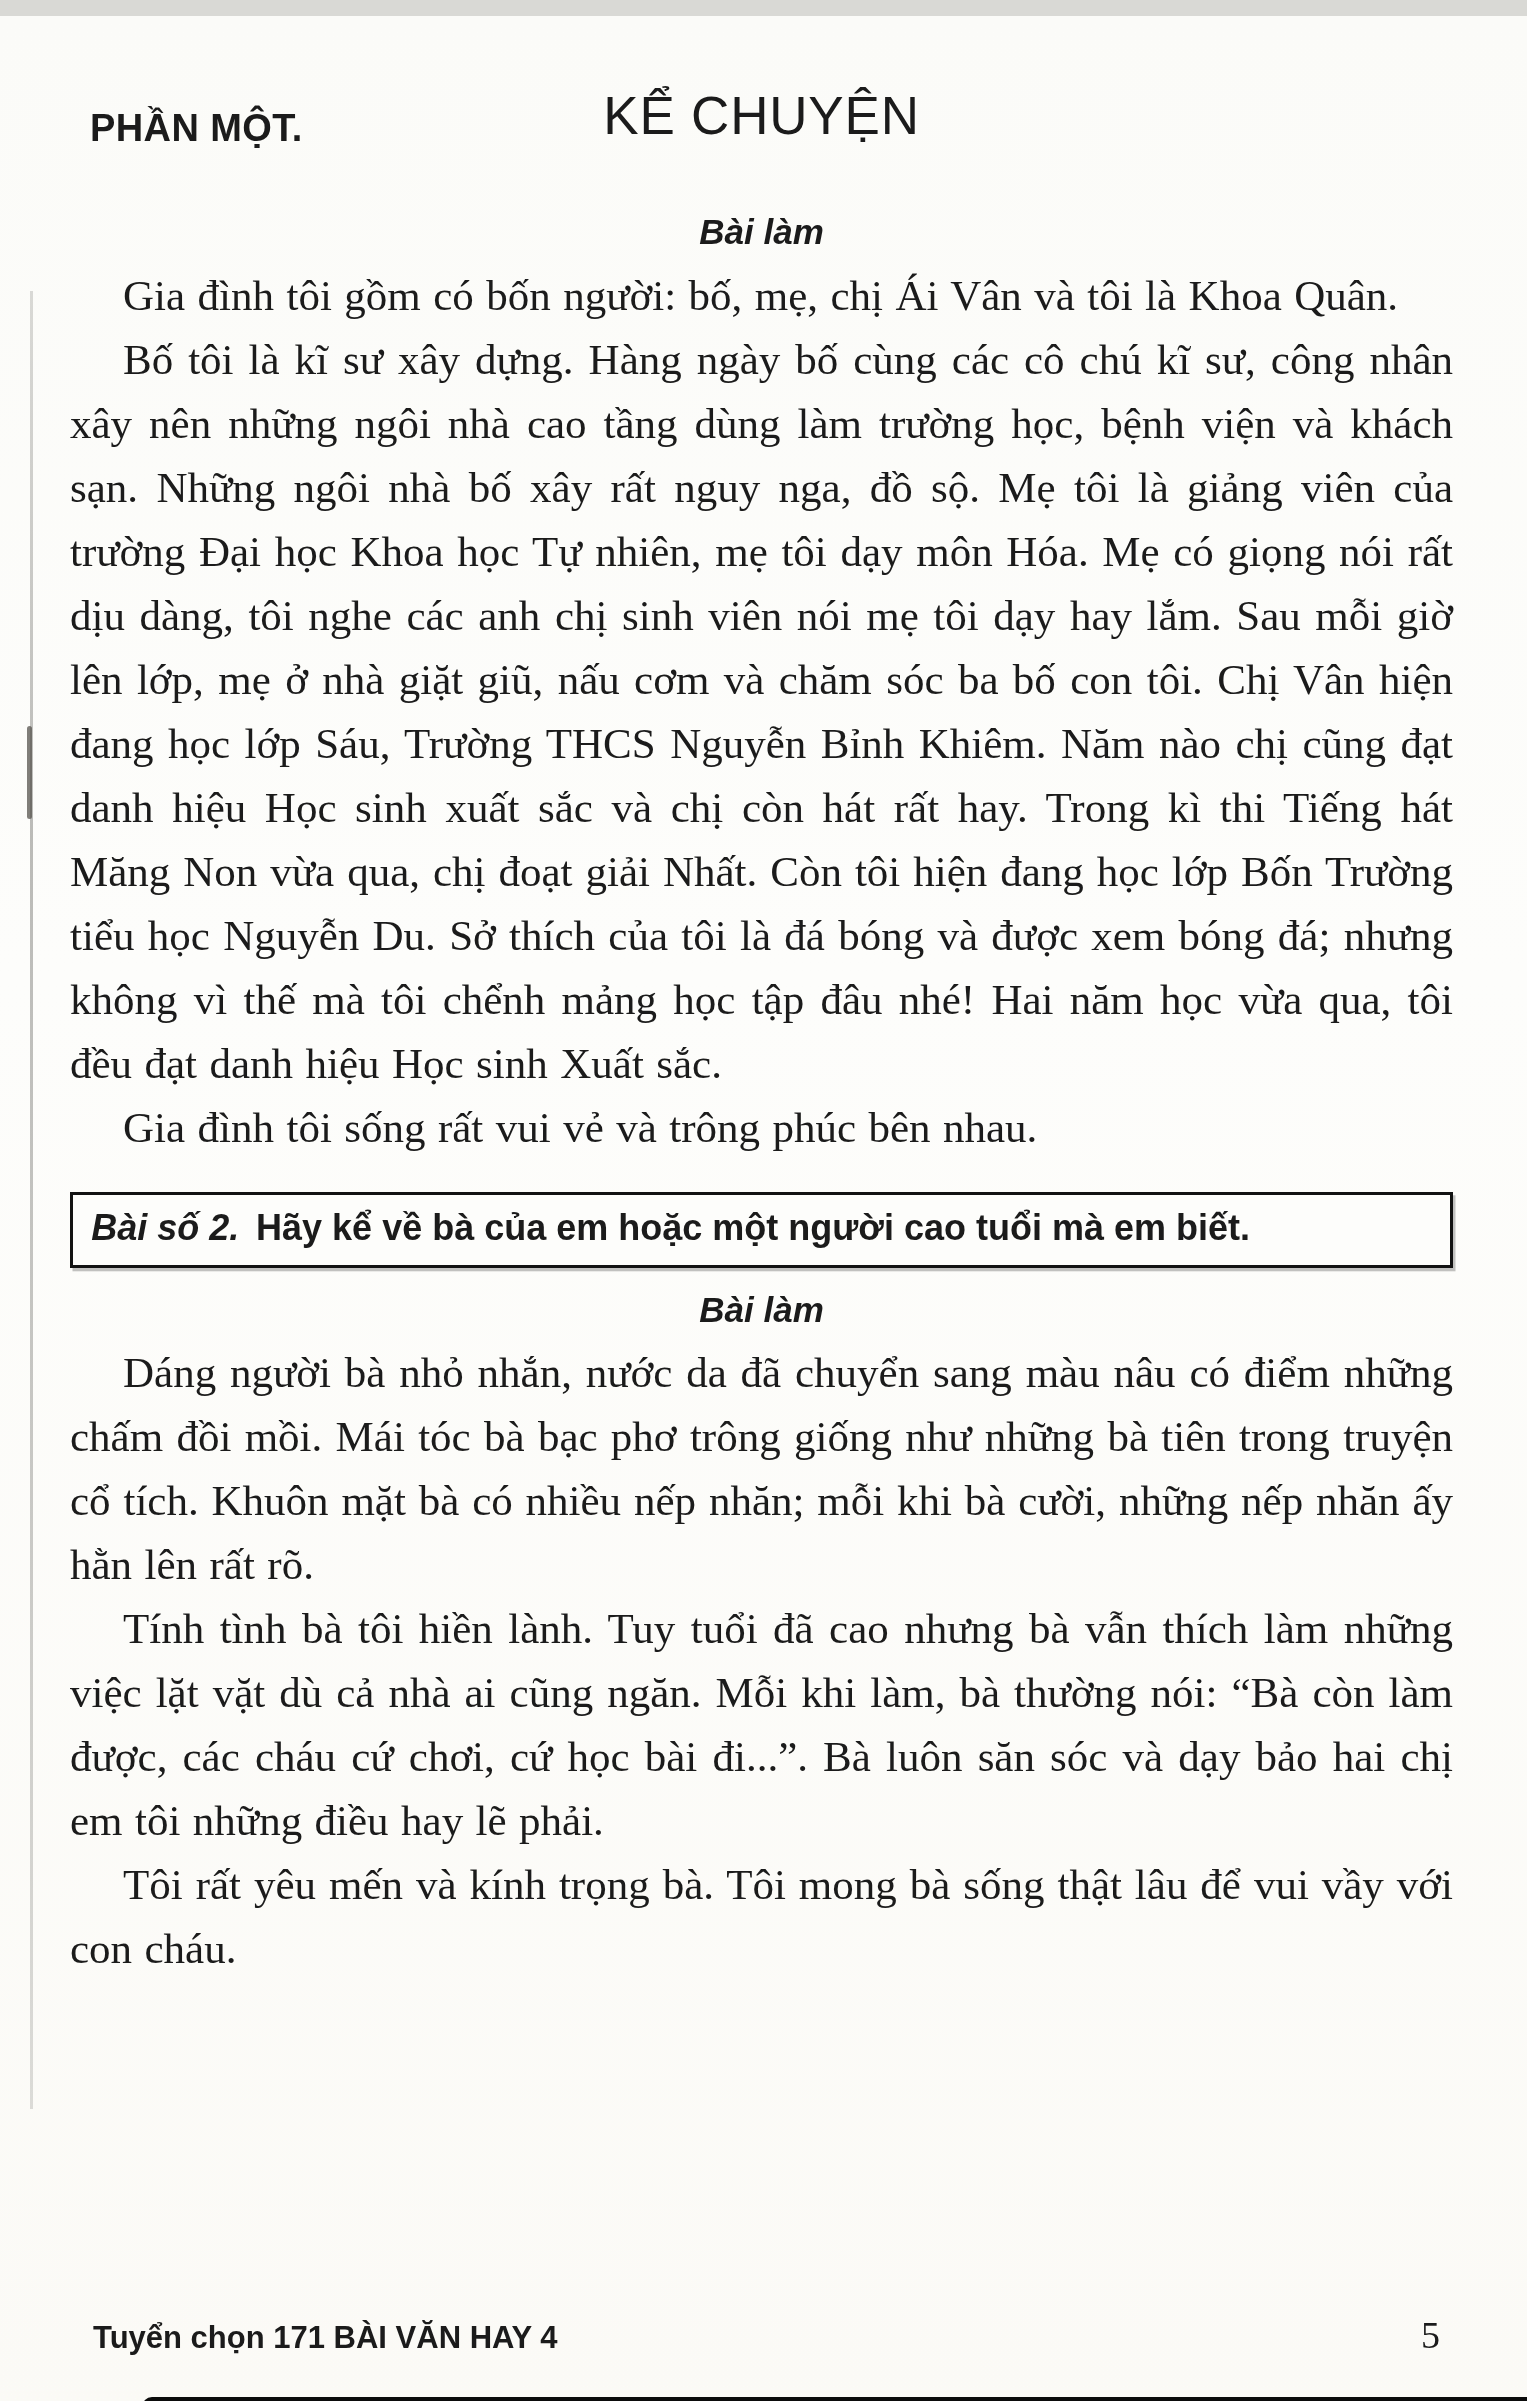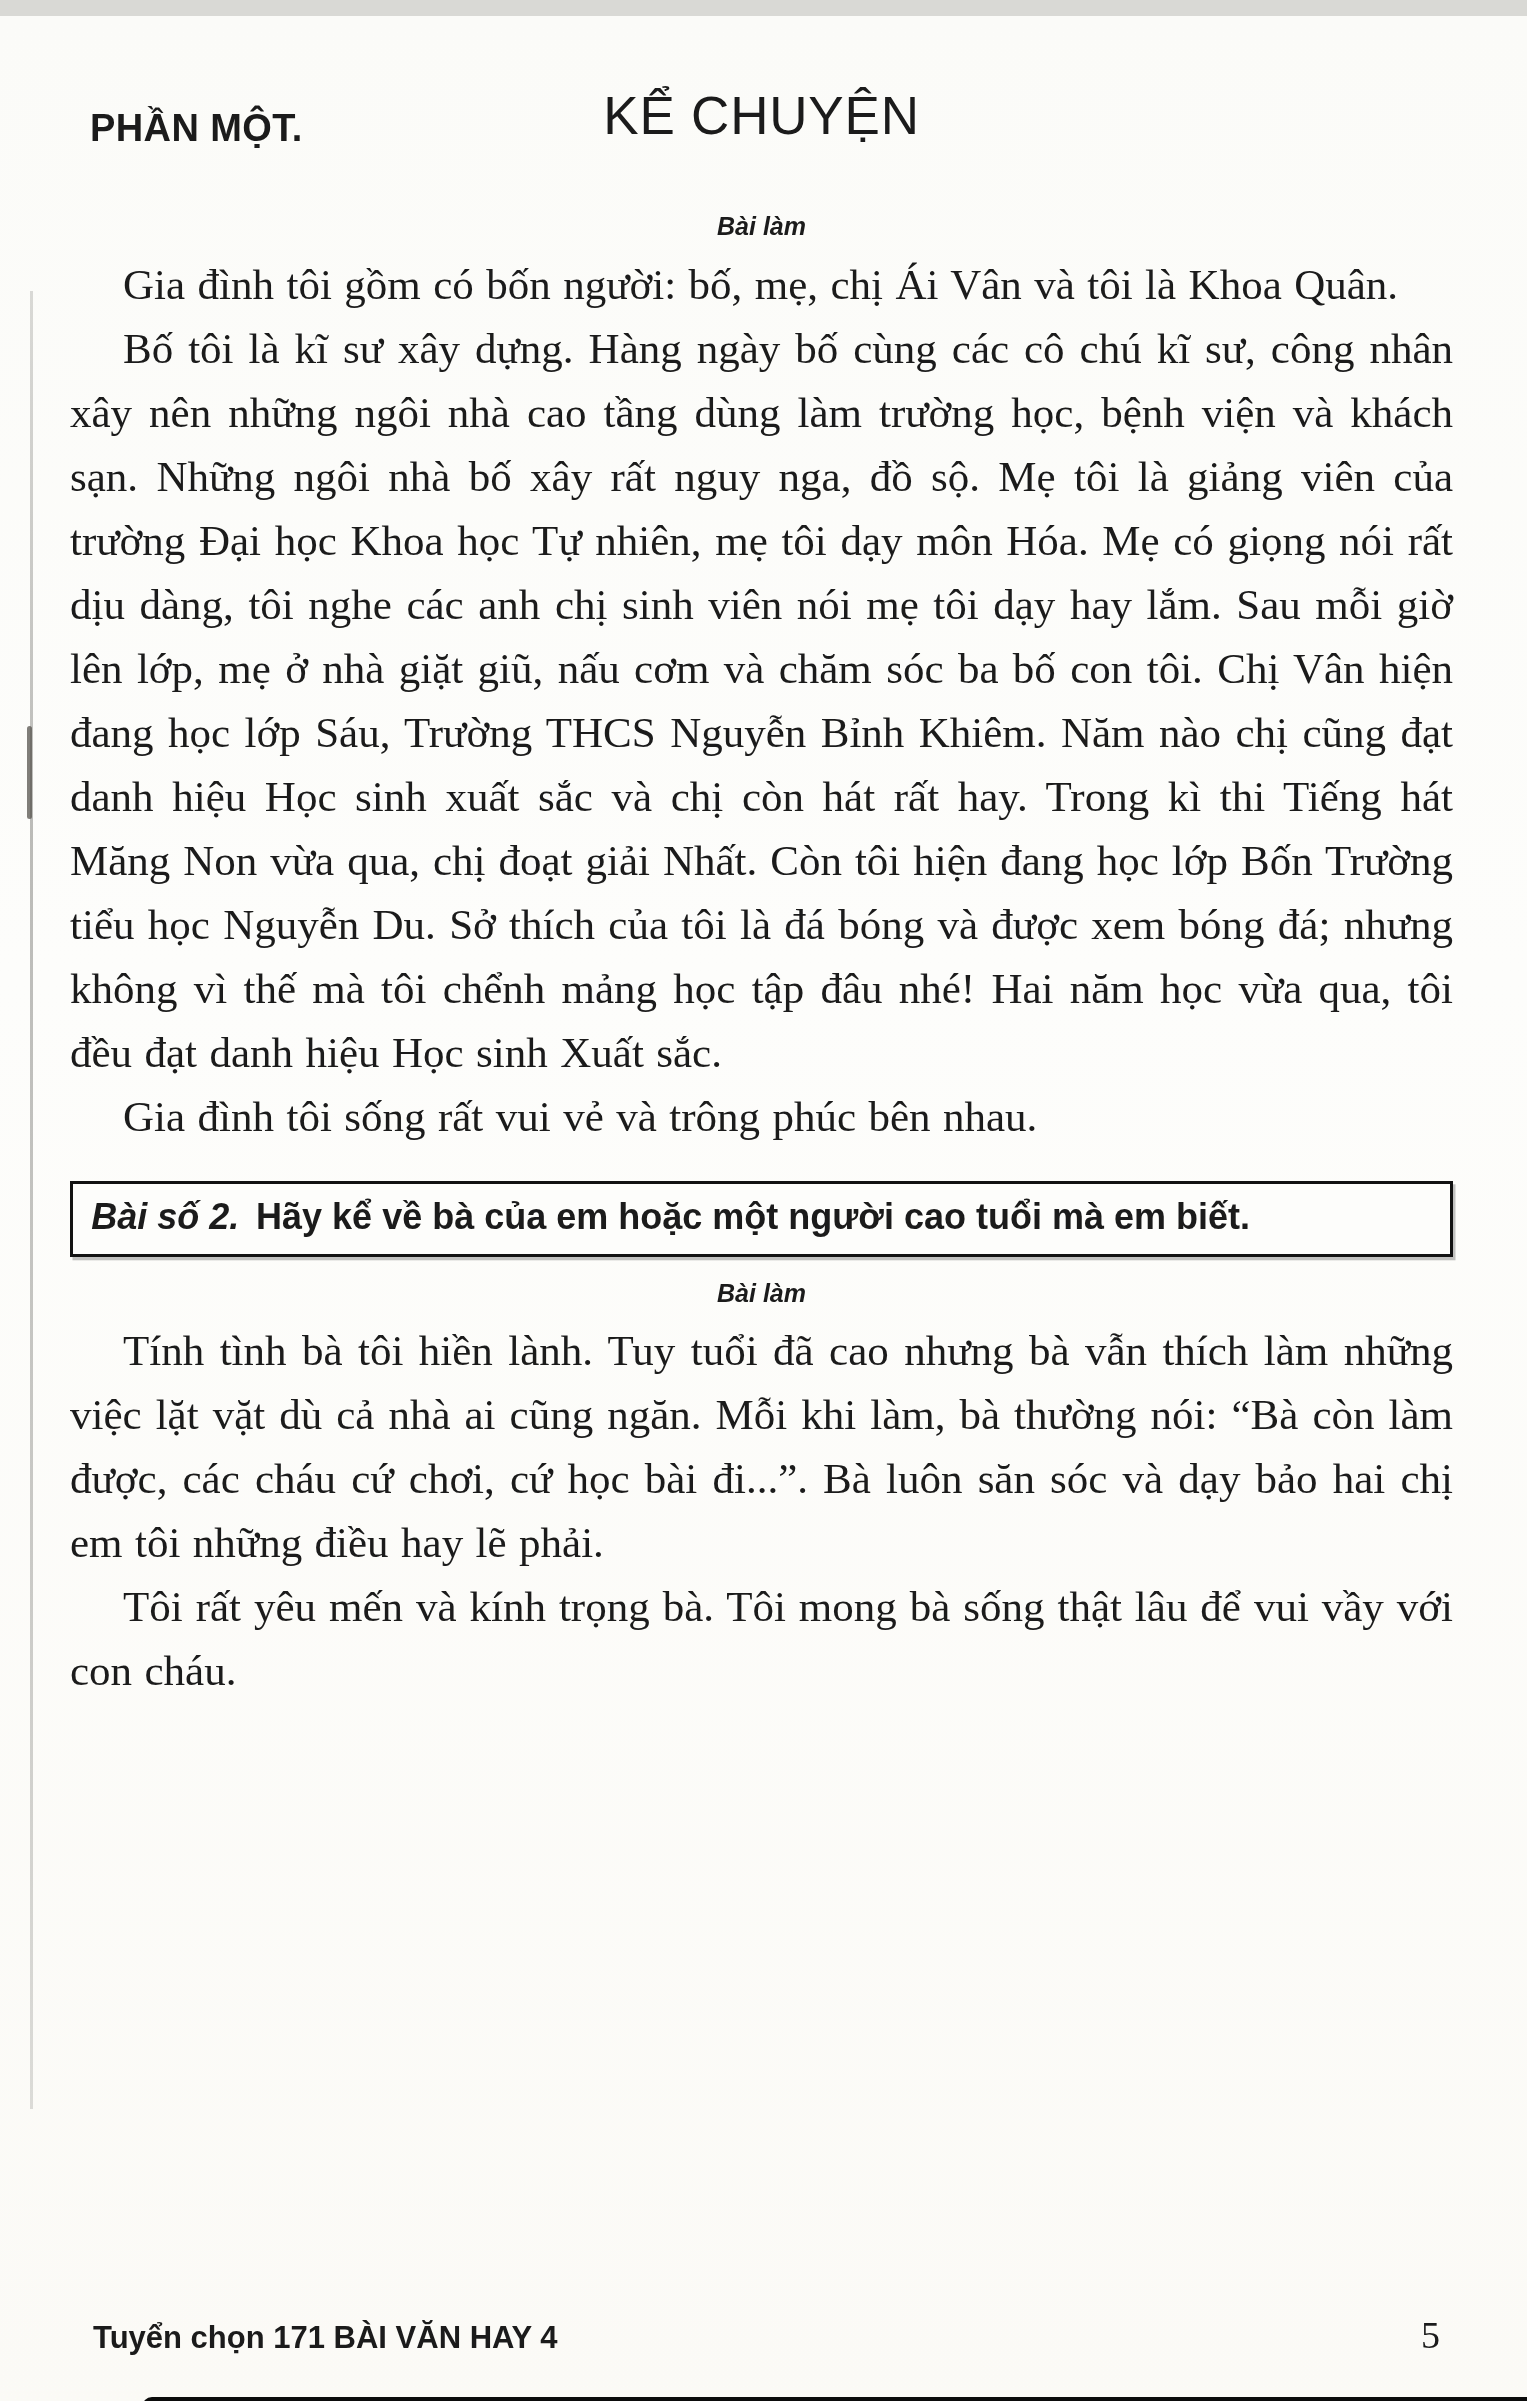--- a/index.html
+++ b/index.html
@@ -40,21 +40,21 @@
     font-weight: 700; font-size: 36px; line-height: 1.3;
     box-shadow: 2.5px 3.3px 0 rgba(40,40,40,.28);
     background: #fdfdfb;
   }
   .prompt-label { font-style: italic; margin-right: 16.7px; }
 
   .bailam {
     text-align: center;
     font-family: "Liberation Sans", sans-serif;
     font-weight: 700; font-style: italic;
-    font-size: 25px;
+    font-size: 35px;
     margin: 22px 0 11.7px;
   }
 
   
   .essay p {
     margin: 0;
     text-align: justify;
     text-indent: 53px;
     font-size: 43px;
     line-height: 64px;
@@ -103,20 +103,21 @@
     <p>Gia đình tôi gồm có bốn người: bố, mẹ, chị Ái Vân và tôi là Khoa Quân.</p>
     <p>Bố tôi là kĩ sư xây dựng. Hàng ngày bố cùng các cô chú kĩ sư, công nhân xây nên những ngôi nhà cao tầng dùng làm trường học, bệnh viện và khách sạn. Những ngôi nhà bố xây rất nguy nga, đồ sộ. Mẹ tôi là giảng viên của trường Đại học Khoa học Tự nhiên, mẹ tôi dạy môn Hóa. Mẹ có giọng nói rất dịu dàng, tôi nghe các anh chị sinh viên nói mẹ tôi dạy hay lắm. Sau mỗi giờ lên lớp, mẹ ở nhà giặt giũ, nấu cơm và chăm sóc ba bố con tôi. Chị Vân hiện đang học lớp Sáu, Trường THCS Nguyễn Bỉnh Khiêm. Năm nào chị cũng đạt danh hiệu Học sinh xuất sắc và chị còn hát rất hay. Trong kì thi Tiếng hát Măng Non vừa qua, chị đoạt giải Nhất. Còn tôi hiện đang học lớp Bốn Trường tiểu học Nguyễn Du. Sở thích của tôi là đá bóng và được xem bóng đá; nhưng không vì thế mà tôi chểnh mảng học tập đâu nhé! Hai năm học vừa qua, tôi đều đạt danh hiệu Học sinh Xuất sắc.</p>
     <p>Gia đình tôi sống rất vui vẻ và trông phúc bên nhau.</p>
   </section>
 
   <section class="essay">
     <div class="prompt-box">
       <span class="prompt-label">Bài số 2.</span><span class="prompt-text">Hãy kể về bà của em hoặc một người cao tuổi mà em biết.</span>
     </div>
     <div class="bailam">Bài làm</div>
+    <p>Dáng người bà nhỏ nhắn, nước da đã chuyển sang màu nâu có điểm những chấm đồi mồi. Mái tóc bà bạc phơ trông giống như những bà tiên trong truyện cổ tích. Khuôn mặt bà có nhiều nếp nhăn; mỗi khi bà cười, những nếp nhăn ấy hằn lên rất rõ.</p>
     <p>Tính tình bà tôi hiền lành. Tuy tuổi đã cao nhưng bà vẫn thích làm những việc lặt vặt dù cả nhà ai cũng ngăn. Mỗi khi làm, bà thường nói: “Bà còn làm được, các cháu cứ chơi, cứ học bài đi...”. Bà luôn săn sóc và dạy bảo hai chị em tôi những điều hay lẽ phải.</p>
     <p>Tôi rất yêu mến và kính trọng bà. Tôi mong bà sống thật lâu để vui vầy với con cháu.</p>
   </section>
 
   <footer class="page-footer">
     <div>Tuyển chọn 171 BÀI VĂN HAY 4</div>
     <div class="page-number">5</div>
   </footer>
 
   <div class="left-line"></div>

